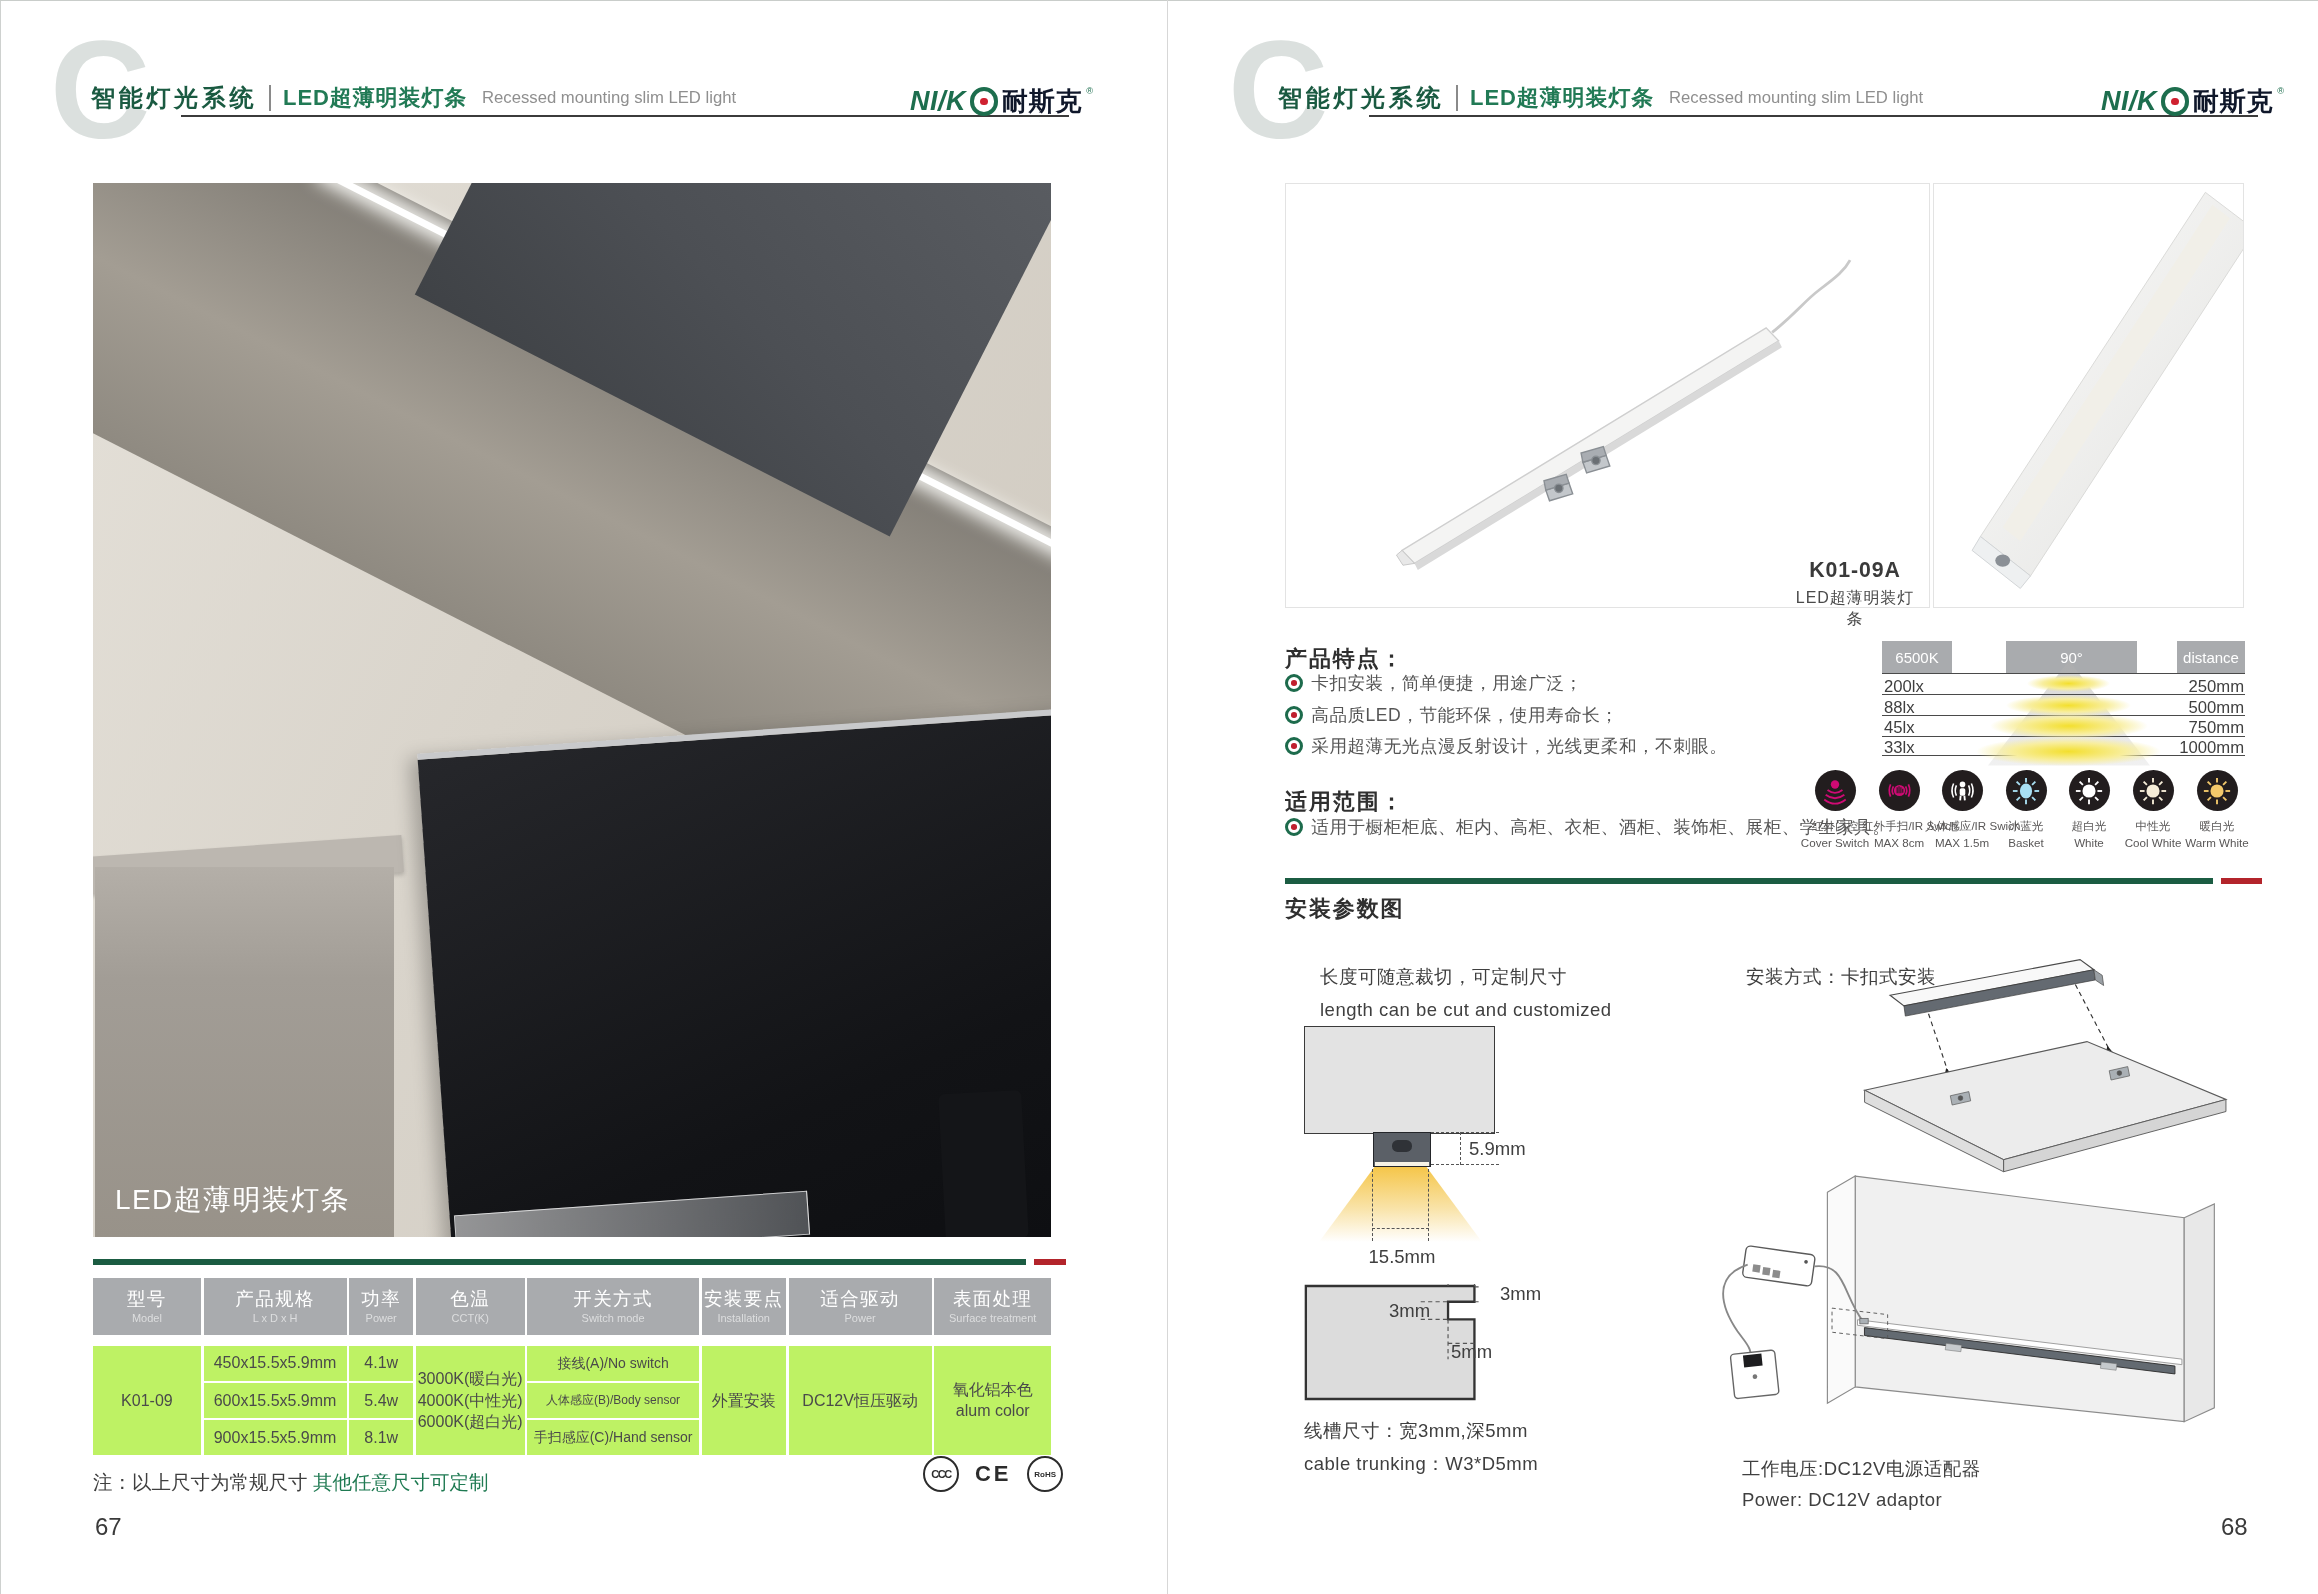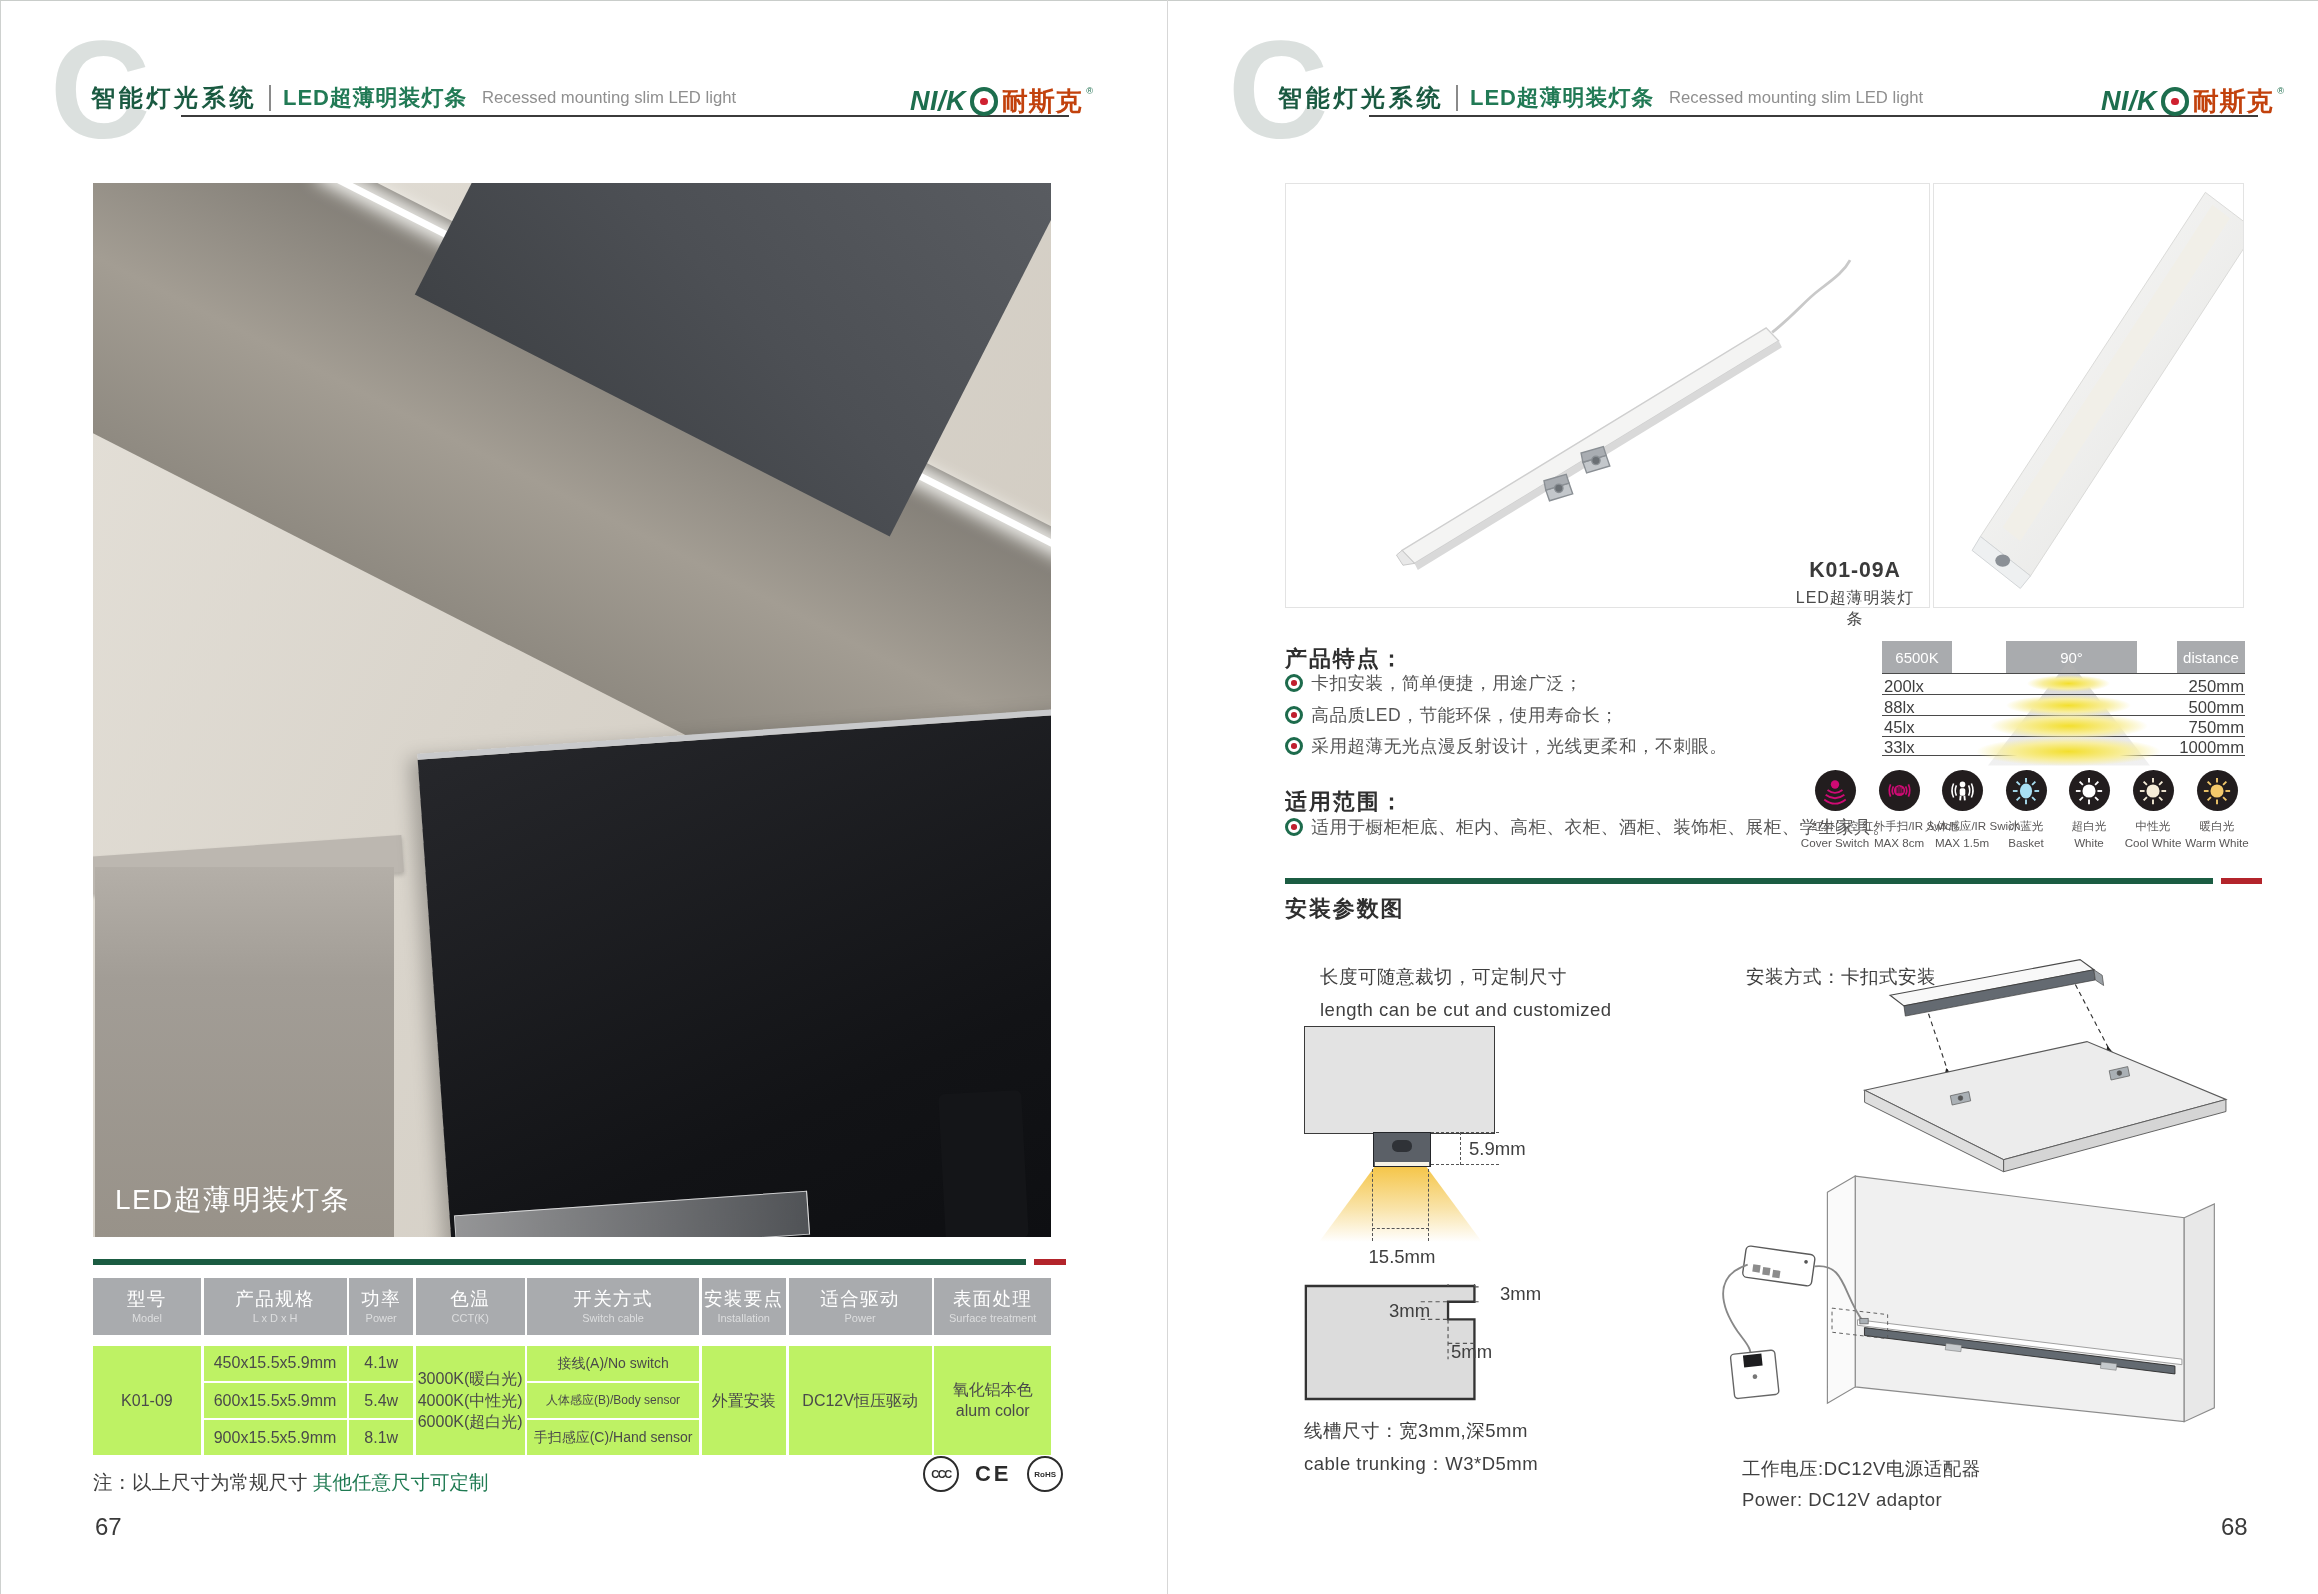--- a/index.html
+++ b/index.html
@@ -12,21 +12,21 @@
   .hdr{display:flex;align-items:center;gap:12px;z-index:2;}
   .hdr .brand{font-size:24px;font-weight:bold;color:#1a5a41;letter-spacing:3.7px;}
   .hdr .vsep{width:1.9px;height:26px;background:#8a8a8a;}
   .hdr .prod{font-size:22px;font-weight:bold;color:#217a55;letter-spacing:0.9px;}
   .hdr .sub{font-size:16.7px;color:#8f8f8f;margin-left:2.8px;}
   .hdr-line{height:1.9px;background:#3b3b3b;}
   .logo{display:flex;align-items:center;gap:3.7px;z-index:2;}
   .logo .latin{font-size:27px;font-weight:800;color:#1d6e4e;letter-spacing:0.5px;font-style:italic;}
   .logo .oring{width:20.4px;height:20.4px;border:4.2px solid #1d6e4e;border-radius:50%;position:relative;}
   .logo .oring i{position:absolute;left:50%;top:50%;width:7.4px;height:7.4px;margin:-3.7px 0 0 -3.7px;background:#cf2030;border-radius:50%;}
-  .logo .cjk{font-size:26px;font-weight:800;color:#c2410c;letter-spacing:0.9px;}
+  .logo .cjk{font-size:26px;font-weight:800;color:#0f172a;letter-spacing:0.9px;}
   .logo .reg{font-size:9.3px;color:#1d6e4e;align-self:flex-start;margin-top:1.9px;}
   
   .photo{overflow:hidden;background:linear-gradient(115deg,#e4e0d8 0%,#d9d4cb 45%,#cfc9bf 100%);}
   .photo .under{position:absolute;left:-116px;top:-204px;width:1438px;height:352px;
     background:linear-gradient(180deg,#7e7a73 0%,#a39d93 55%,#8f8a81 100%);transform:rotate(27deg);transform-origin:left top;}
   .photo .ledbar{position:absolute;left:232px;top:-14px;width:974px;height:7.4px;background:#ffffff;
     box-shadow:0 0 16.7px 6.5px rgba(255,255,252,.95);transform:rotate(27deg);transform-origin:left top;}
   .photo .cab-dark{position:absolute;right:-28px;top:-18.5px;width:533px;height:417px;
     background:linear-gradient(200deg,#5a5d62 0%,#4c4f54 60%,#3f4246 100%);transform:rotate(27deg);transform-origin:right top;}
   .photo .tv{position:absolute;left:345px;top:547px;width:658px;height:612px;
@@ -144,21 +144,21 @@
       <div class="th-cell">
           <span class="cn">功率</span>
           <span class="en">Power</span>
         </div>
       <div class="th-cell">
           <span class="cn">色温</span>
           <span class="en">CCT(K)</span>
         </div>
       <div class="th-cell">
           <span class="cn">开关方式</span>
-          <span class="en">Switch cable</span>
+          <span class="en">Switch mode</span>
         </div>
       <div class="th-cell">
           <span class="cn">安装要点</span>
           <span class="en">Installation</span>
         </div>
       <div class="th-cell">
           <span class="cn">适合驱动</span>
           <span class="en">Power</span>
         </div>
       <div class="th-cell">

